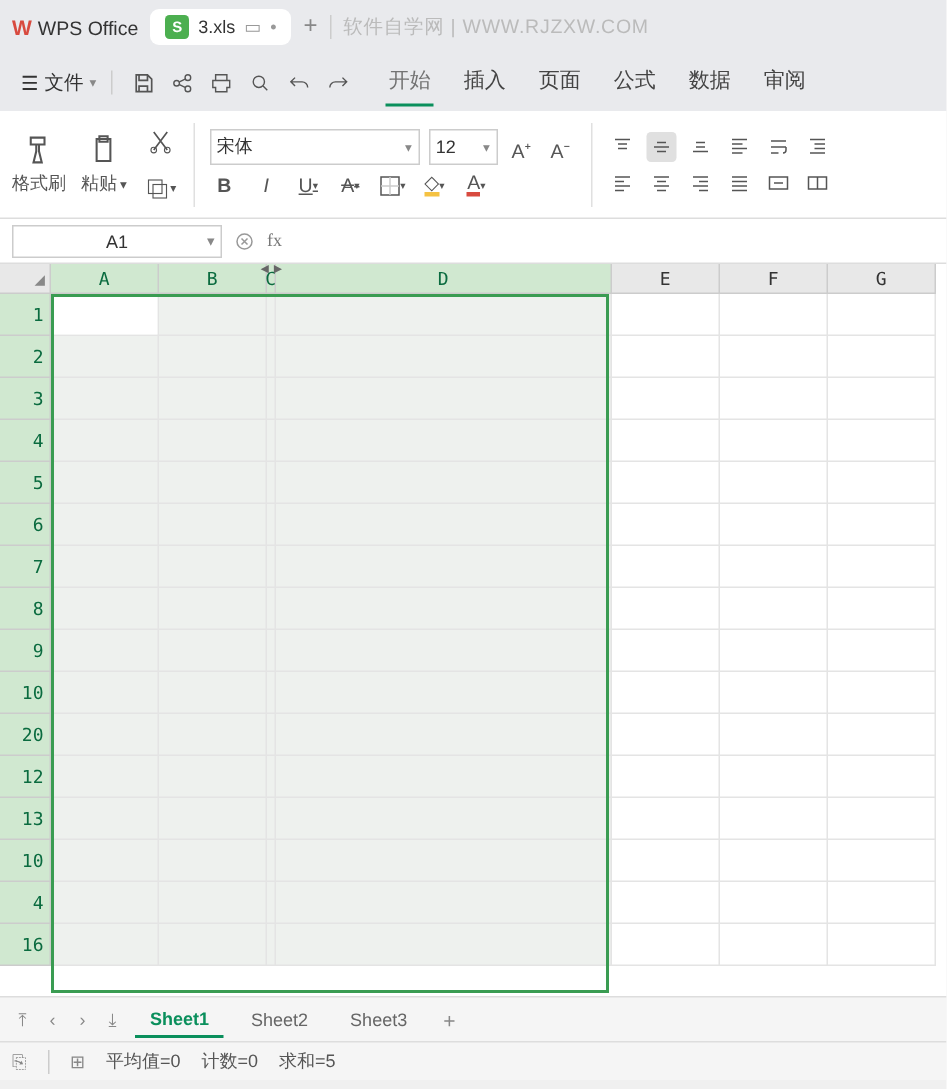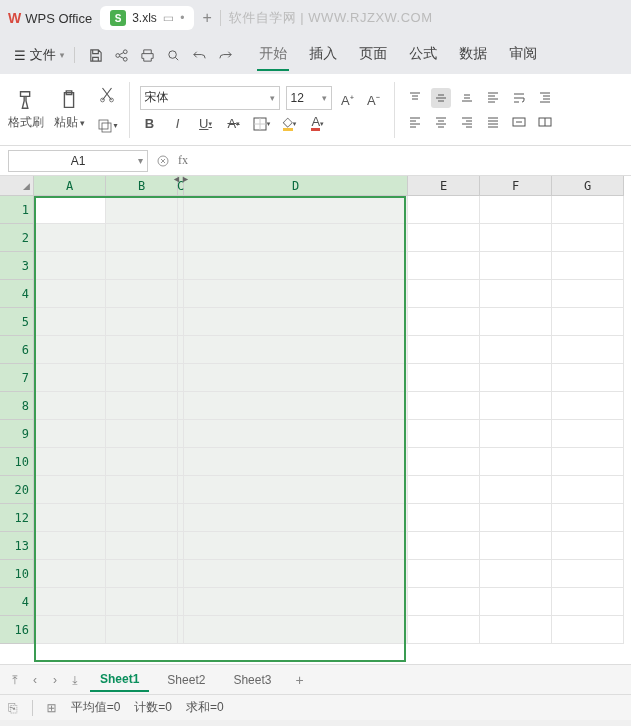--- a/index.html
+++ b/index.html
@@ -500,14 +500,14 @@
   <div class="sheet-tab">Sheet3</div>
   <span class="add-sheet">+</span>
 </div>
 
 <div class="statusbar">
   <span class="status-icon">⎘</span>
   <span class="divider-v"></span>
   <span class="status-icon">⊞</span>
   <span>平均值=0</span>
   <span>计数=0</span>
-  <span>求和=0</span>
+  <span>求和=5</span>
 </div>
 
 </body></html>

